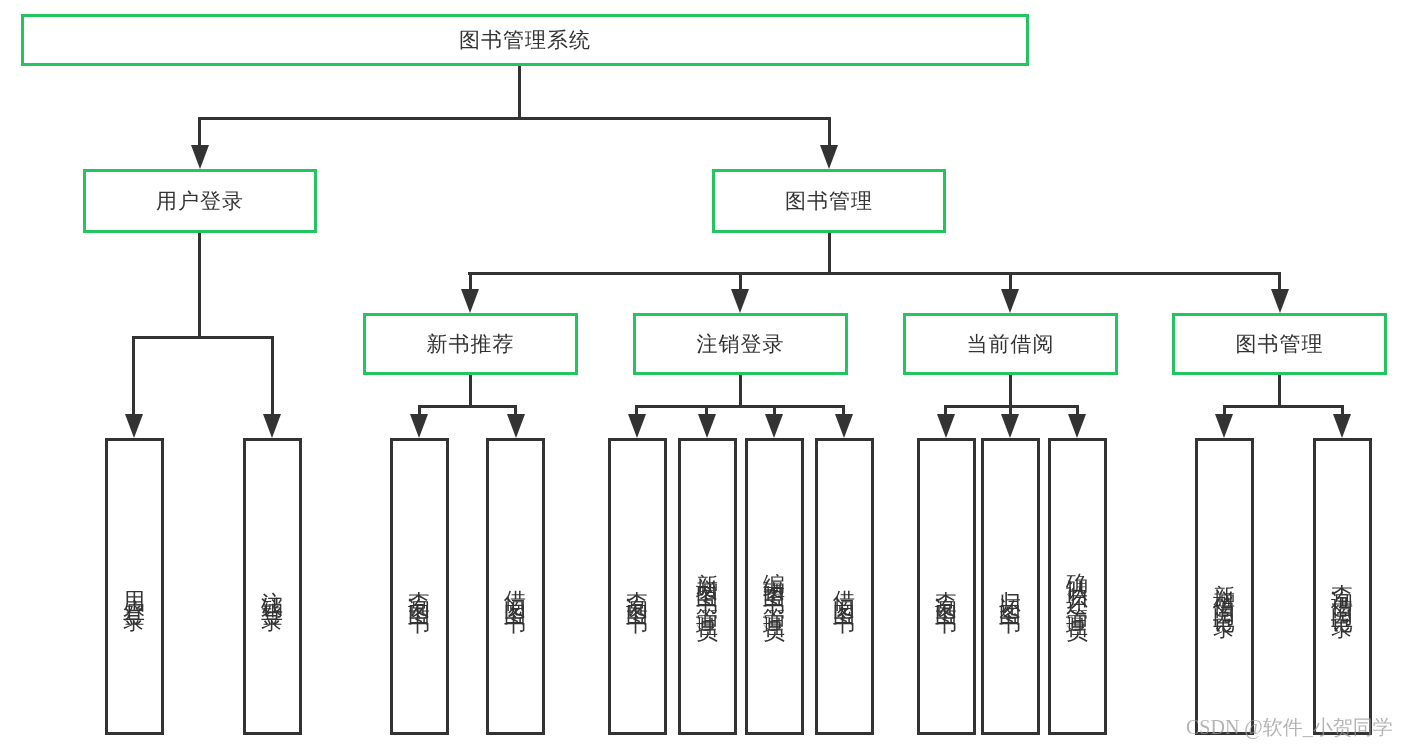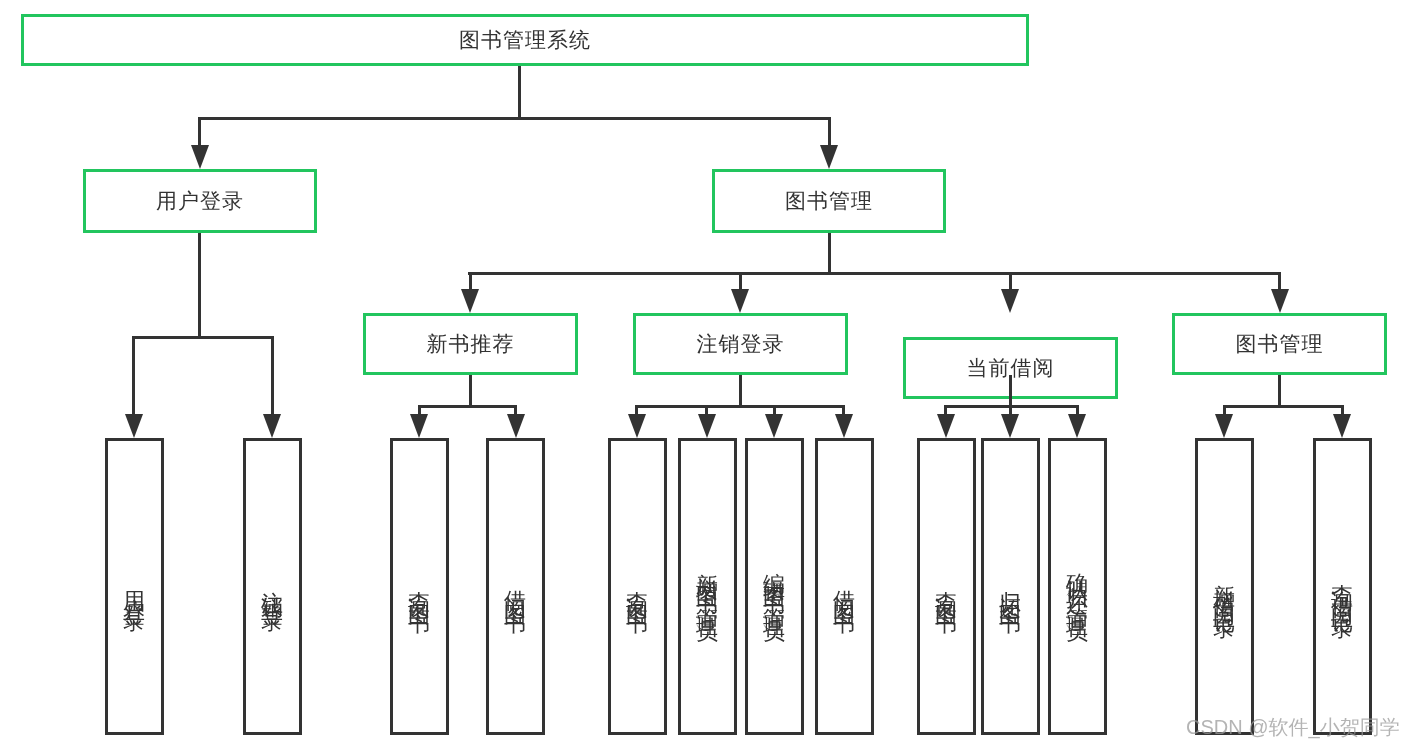--- a/index.html
+++ b/index.html
@@ -20,21 +20,21 @@
   }
   .vl{position:absolute;width:3px;background:#333333;}
   .hl{position:absolute;height:3px;background:#333333;}
   .ah{
     position:absolute;width:0;height:0;
     border-left:9px solid transparent;border-right:9px solid transparent;
     border-top:24px solid #333333;
   }
   .watermark{
     position:absolute;left:1186px;top:714px;font-size:20px;
-    color:rgba(155,155,155,0.75);white-space:nowrap;z-index:5;
+    color:rgba(155,155,155,0.75);white-space:nowrap;z-index:5;font-family:Liberation Serif, serif;
   }
 </style>
 </head>
 <body>
 
 <div id="canvas">
 
   <div class="box-h" style="left:21px;top:14px;width:1008px;height:52px;">图书管理系统</div>
 
   <div class="vl" style="left:518px;top:66px;height:51px;"></div>
@@ -60,21 +60,21 @@
   <div class="ah" style="left:461px;top:289px;"></div>
   <div class="vl" style="left:739px;top:272px;height:17px;"></div>
   <div class="ah" style="left:731px;top:289px;"></div>
   <div class="vl" style="left:1009px;top:272px;height:17px;"></div>
   <div class="ah" style="left:1001px;top:289px;"></div>
   <div class="vl" style="left:1278px;top:272px;height:17px;"></div>
   <div class="ah" style="left:1271px;top:289px;"></div>
 
   <div class="box-h" style="left:363px;top:313px;width:215px;height:62px;">新书推荐</div>
   <div class="box-h" style="left:633px;top:313px;width:215px;height:62px;">注销登录</div>
-  <div class="box-h" style="left:903px;top:313px;width:215px;height:62px;margin-top:24px;">当前借阅</div>
+  <div class="box-h" style="left:903px;top:313px;width:215px;height:62px;">当前借阅</div>
   <div class="box-h" style="left:1172px;top:313px;width:215px;height:62px;">图书管理</div>
 
   <div class="vl" style="left:469px;top:375px;height:30px;"></div>
   <div class="hl" style="left:419px;top:405px;width:98px;"></div>
   <div class="vl" style="left:418px;top:405px;height:9px;"></div>
   <div class="ah" style="left:410px;top:414px;"></div>
   <div class="vl" style="left:514px;top:405px;height:9px;"></div>
   <div class="ah" style="left:507px;top:414px;"></div>
 
   <div class="vl" style="left:739px;top:375px;height:30px;"></div>

